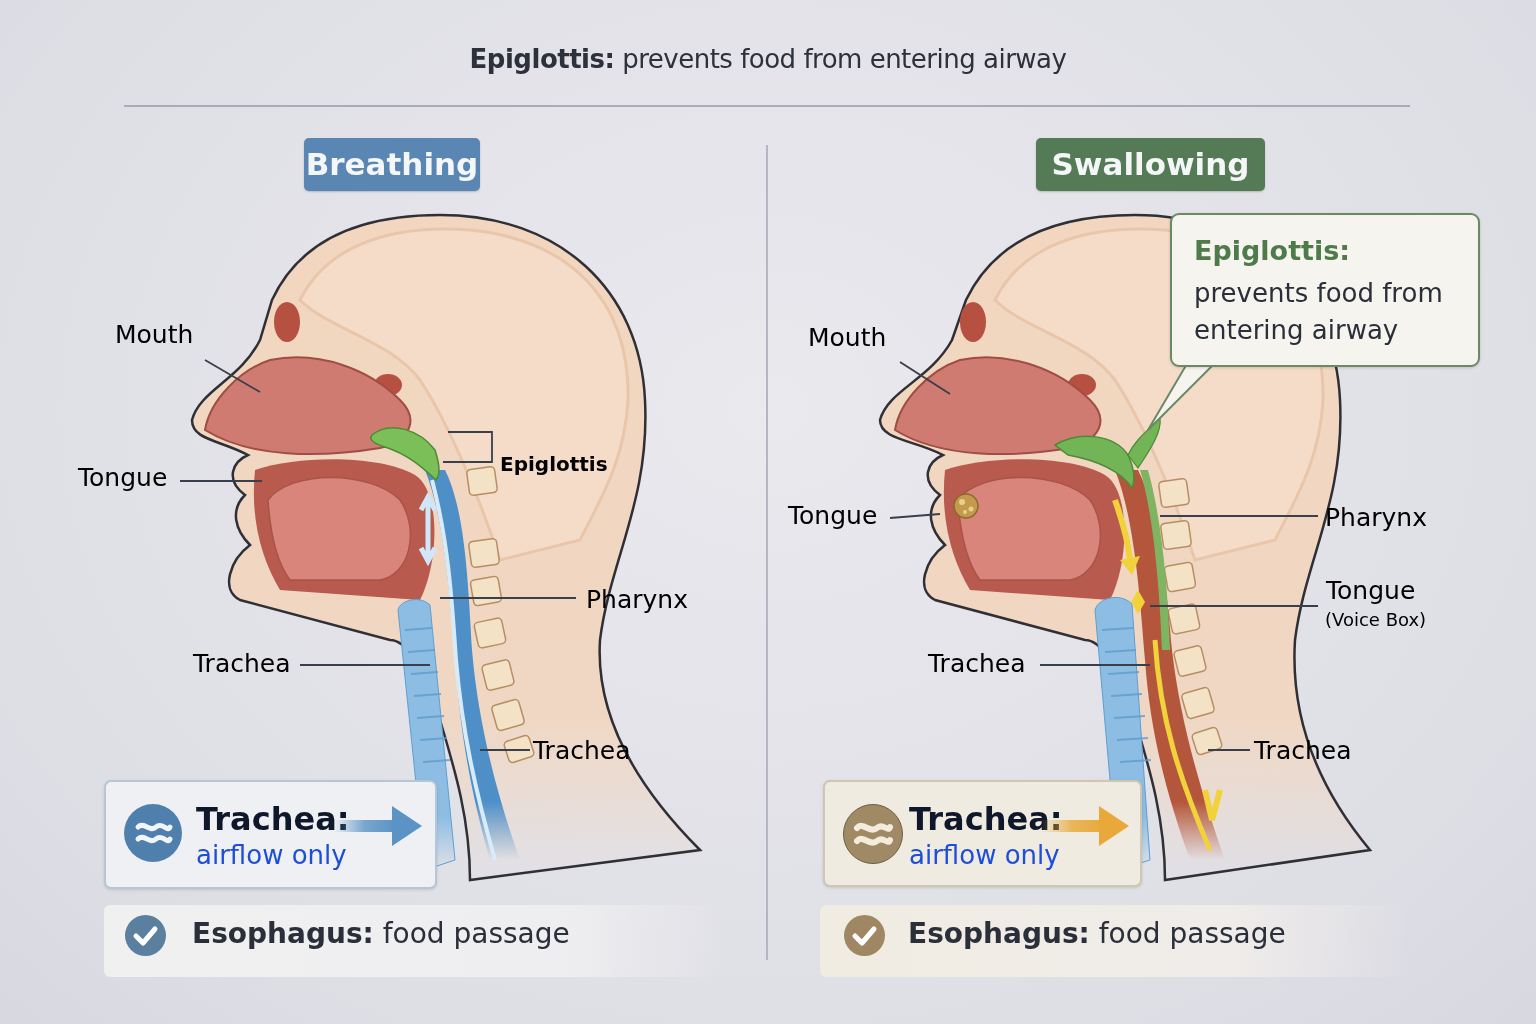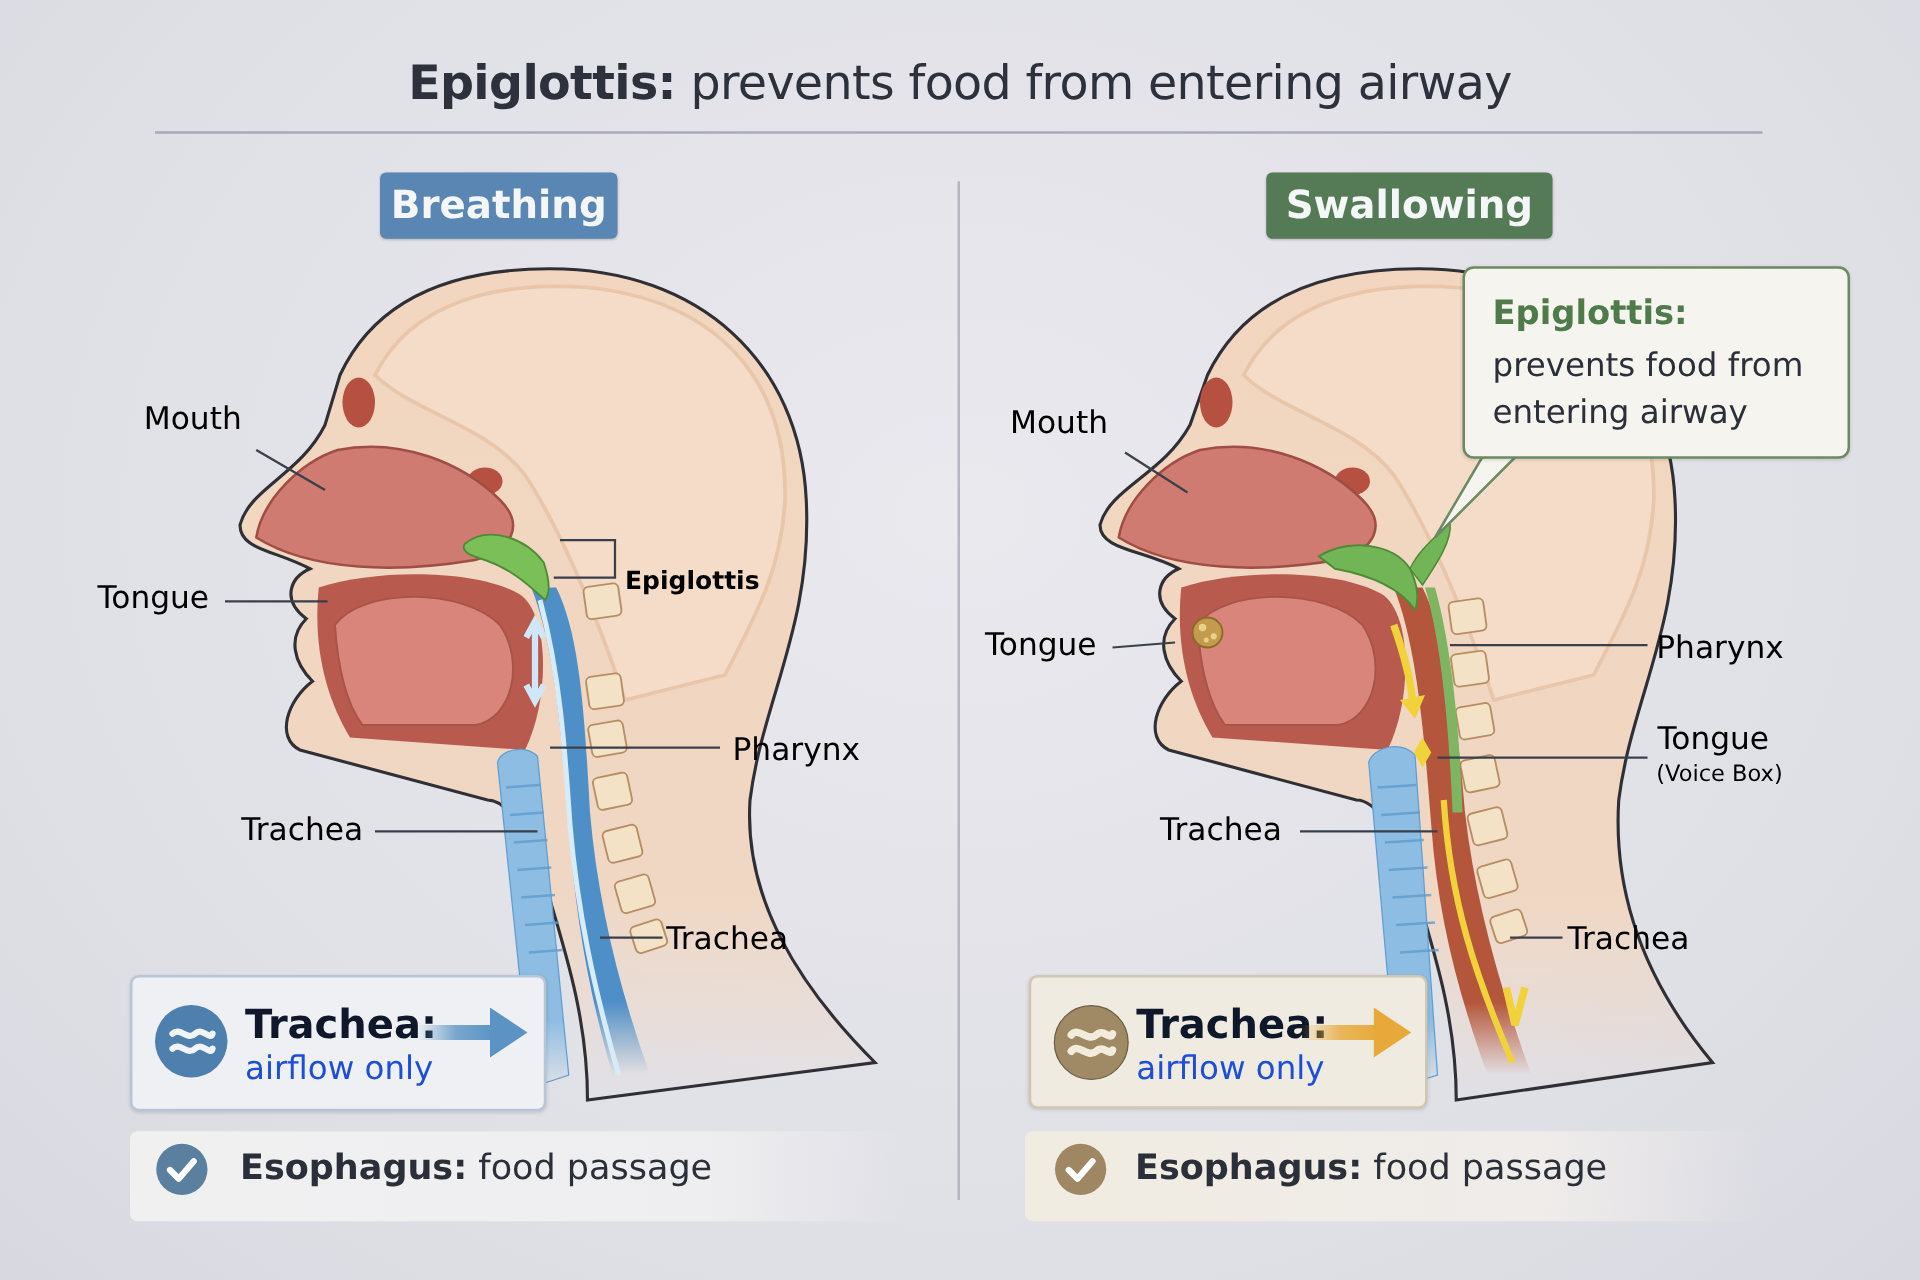--- a/index.html
+++ b/index.html
@@ -17,21 +17,21 @@
     }
     .page-bg {
       position: absolute; inset: 0;
       background: radial-gradient(ellipse at 50% 40%, #e9e9ee 0%, #dfdfe6 70%, #d8d8e0 100%);
     }
     .title {
       position: absolute;
       left: 0; right: 0;
       top: 44px;
       text-align: center;
-      font-size: 38px;
+      font-size: 26px;
       letter-spacing: -0.5px;
       color: #2c313c;
       white-space: nowrap;
     }
     .title .title-strong { font-weight: bold; }
     .title-rule {
       position: absolute;
       left: 124px; top: 105px;
       width: 1286px; height: 2px;
       background: #a9abb8;
@@ -47,22 +47,22 @@
       top: 138px;
       height: 53px;
       border-radius: 5px;
       color: #f4f6f8;
       font-weight: bold;
       font-size: 31px;
       line-height: 53px;
       text-align: center;
       box-shadow: 0 1px 2px rgba(0,0,0,0.2);
     }
-    .badge-breathing { left: 304px; width: 190px; background: #5a86b3; }
-    .badge-swallowing { left: 1013px; width: 229px; background: #557a56; }
+    .badge-breathing { left: 304px; width: 176px; background: #5a86b3; }
+    .badge-swallowing { left: 1036px; width: 229px; background: #557a56; }
 
     svg.anatomy {
       position: absolute;
       top: 0; left: 0;
     }
 
     .label {
       position: absolute;
       font-size: 25px;
       color: #000000;

